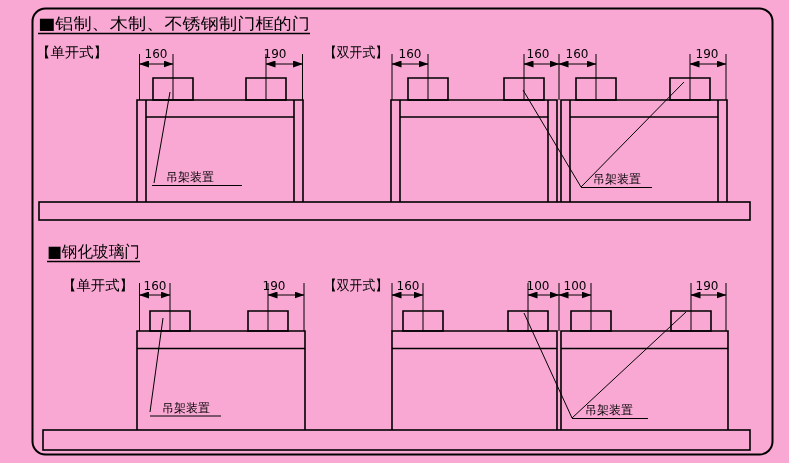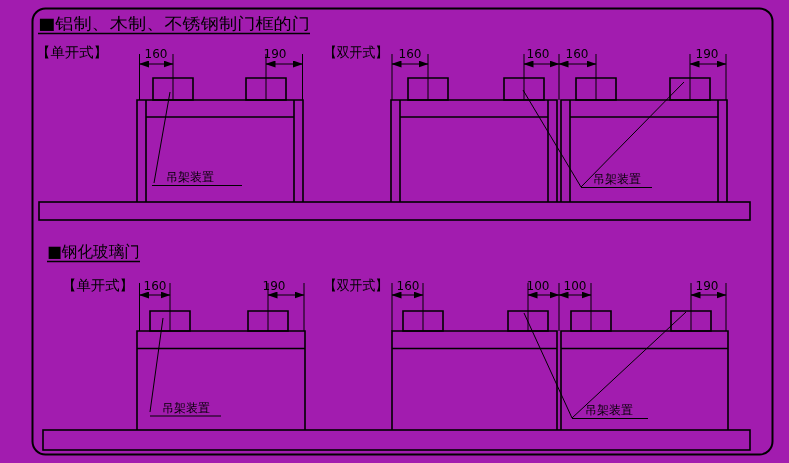--- a/index.html
+++ b/index.html
@@ -1,16 +1,16 @@
 <!DOCTYPE html>
 <html><head>
 <meta charset="utf-8">
 <style>
   html,body{margin:0;padding:0;background:#ffffff;}
-  .stage{position:relative;width:789px;height:463px;background:#a21caf;overflow:hidden;}
+  .stage{position:relative;width:789px;height:463px;background:#f9a8d4;overflow:hidden;}
   svg{display:block;}
   svg text{font-family:"DejaVu Sans","Liberation Sans",sans-serif;fill:#000000;}
   .t-title{font-size:16px;}
   .t-type{font-size:14px;}
   .t-dim{font-size:12px;text-anchor:middle;}
   .t-note{font-size:12px;}
   .ln{stroke:#000000;fill:none;}
   .w1{stroke-width:1;}
   .w15{stroke-width:1.6;}
   .w2{stroke-width:2;}

